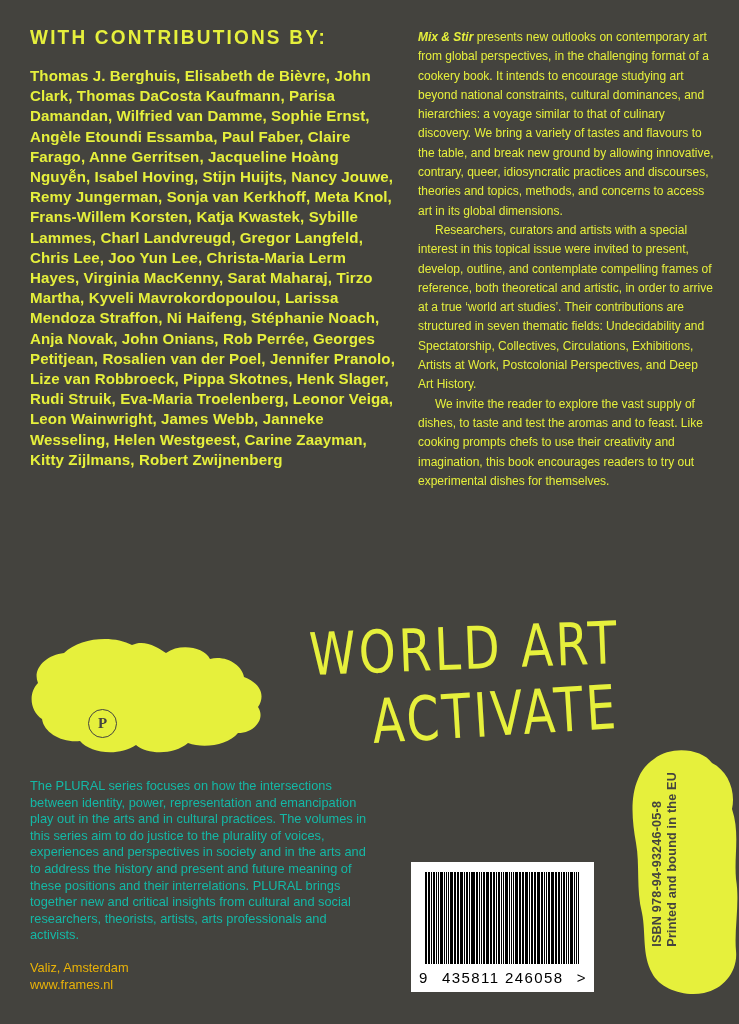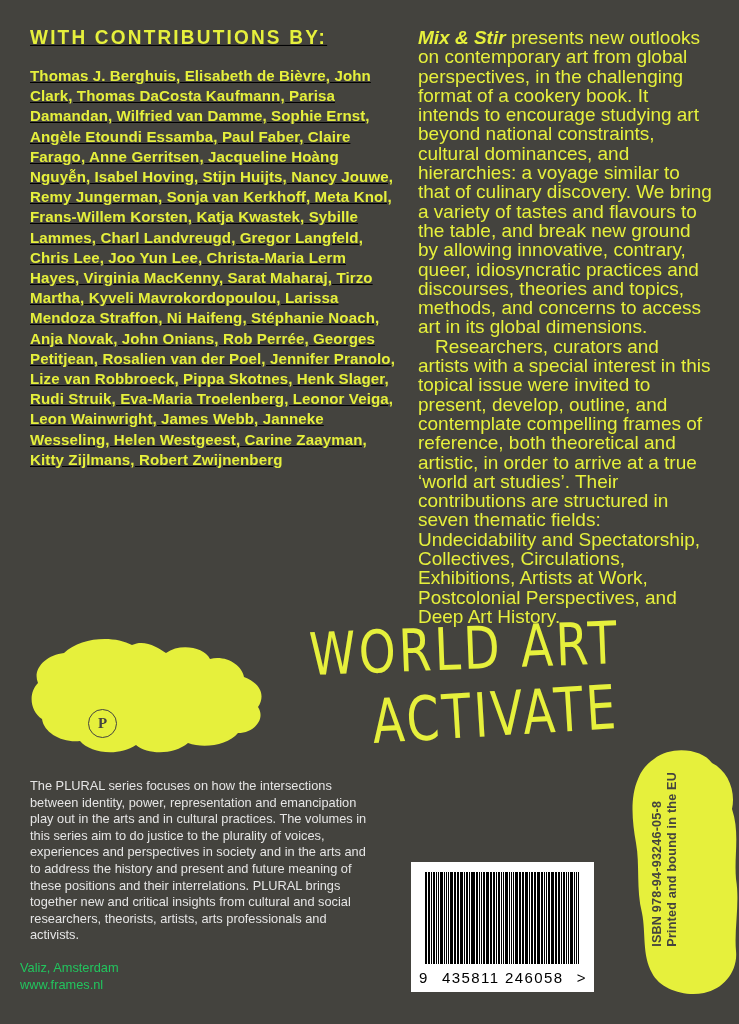--- a/index.html
+++ b/index.html
@@ -20,21 +20,20 @@
     height: 1024px;
     background: #44433e;
   }
 
   
   .col-left {
     position: absolute;
     left: 30px;
     top: 26px;
     width: 365px;
-    text-decoration: underline;
   }
   .contrib-heading {
     color: #e6f03c;
     font-weight: bold;
     font-size: 19px;
     letter-spacing: 2.2px;
     margin: 0 0 18px 0;
     transform: scaleY(1.05);
     transform-origin: left top;
   }
@@ -46,21 +45,21 @@
     margin: 0;
     letter-spacing: 0.1px;
   }
 
   .col-right {
     position: absolute;
     left: 418px;
     top: 28px;
     width: 296px;
     color: #e6f03c;
-    font-size: 19px;
+    font-size: 12px;
     line-height: 19.3px;
   }
   .col-right p {
     margin: 0;
     text-indent: 0;
   }
   .col-right p + p {
     text-indent: 17px;
   }
   .col-right .italic-bold {
@@ -127,30 +126,30 @@
     transform: rotate(-3.5deg) scaleY(1.3);
     transform-origin: left top;
   }
 
   
   .series-blurb {
     position: absolute;
     left: 30px;
     top: 778px;
     width: 345px;
-    color: #e5e5e5;
+    color: #14b8a6;
     font-size: 12.8px;
     line-height: 16.6px;
   }
   .series-blurb p { margin: 0; }
   .publisher {
     position: absolute;
-    left: 20px;
+    left: 30px;
     top: 960px;
-    color: #22c55e;
+    color: #eab308;
     font-size: 12.8px;
     line-height: 16.6px;
   }
   .publisher div { white-space: nowrap; }
 
   
   .barcode-box {
     position: absolute;
     left: 411px;
     top: 862px;
@@ -217,20 +216,21 @@
 <div class="page">
 
   <div class="col-left">
     <div class="contrib-heading">WITH CONTRIBUTIONS BY:</div>
     <div class="contrib-names">Thomas J. Berghuis, Elisabeth de Bièvre, John Clark, Thomas DaCosta Kaufmann, Parisa Damandan, Wilfried van Damme, Sophie Ernst, Angèle Etoundi Essamba, Paul Faber, Claire Farago, Anne Gerritsen, Jacqueline Hoàng Nguyễn, Isabel Hoving, Stijn Huijts, Nancy Jouwe, Remy Jungerman, Sonja van Kerkhoff, Meta Knol, Frans-Willem Korsten, Katja Kwastek, Sybille Lammes, Charl Landvreugd, Gregor Langfeld, Chris Lee, Joo Yun Lee, Christa-Maria Lerm Hayes, Virginia MacKenny, Sarat Maharaj, Tirzo Martha, Kyveli Mavrokordopoulou, Larissa Mendoza Straffon, Ni Haifeng, Stéphanie Noach, Anja Novak, John Onians, Rob Perrée, Georges Petitjean, Rosalien van der Poel, Jennifer Pranolo, Lize van Robbroeck, Pippa Skotnes, Henk Slager, Rudi Struik, Eva-Maria Troelenberg, Leonor Veiga, Leon Wainwright, James Webb, Janneke Wesseling, Helen Westgeest, Carine Zaayman, Kitty Zijlmans, Robert Zwijnenberg</div>
   </div>
 
   <div class="col-right">
     <p><span class="italic-bold">Mix &amp; Stir</span><span> presents new outlooks on contemporary art from global perspectives, in the challenging format of a cookery book. It intends to encourage studying art beyond national constraints, cultural dominances, and hierarchies: a voyage similar to that of culinary discovery. We bring a variety of tastes and flavours to the table, and break new ground by allowing innovative, contrary, queer, idiosyncratic practices and discourses, theories and topics, methods, and concerns to access art in its global dimensions.</span></p>
     <p>Researchers, curators and artists with a special interest in this topical issue were invited to present, develop, outline, and contemplate compelling frames of reference, both theoretical and artistic, in order to arrive at a true ‘world art studies’. Their contributions are structured in seven thematic fields: Undecidability and Spectatorship, Collectives, Circulations, Exhibitions, Artists at Work, Postcolonial Perspectives, and Deep Art History.</p>
+    <p>We invite the reader to explore the vast supply of dishes, to taste and test the aromas and to feast. Like cooking prompts chefs to use their creativity and imagination, this book encourages readers to try out experimental dishes for themselves.</p>
   </div>
 
   <div class="blob-left">
     <svg width="244" height="130" viewBox="0 0 244 130" xmlns="http://www.w3.org/2000/svg" aria-hidden="true">
       <path d="M36 20 C52 4, 86 2, 104 12 C116 6, 130 14, 138 20 C152 10, 176 14, 182 26 C198 22, 214 32, 216 44 C232 50, 238 62, 230 74 C238 86, 226 100, 210 100 C200 112, 176 116, 160 110 C146 122, 120 122, 108 112 C90 124, 62 120, 52 108 C34 110, 16 100, 14 86 C2 78, 0 60, 10 50 C4 36, 18 22, 36 20 Z" fill="#e6f03c"></path>
     </svg>
     <div class="p-circle">P</div>
   </div>
 
   <div class="title-hand">

